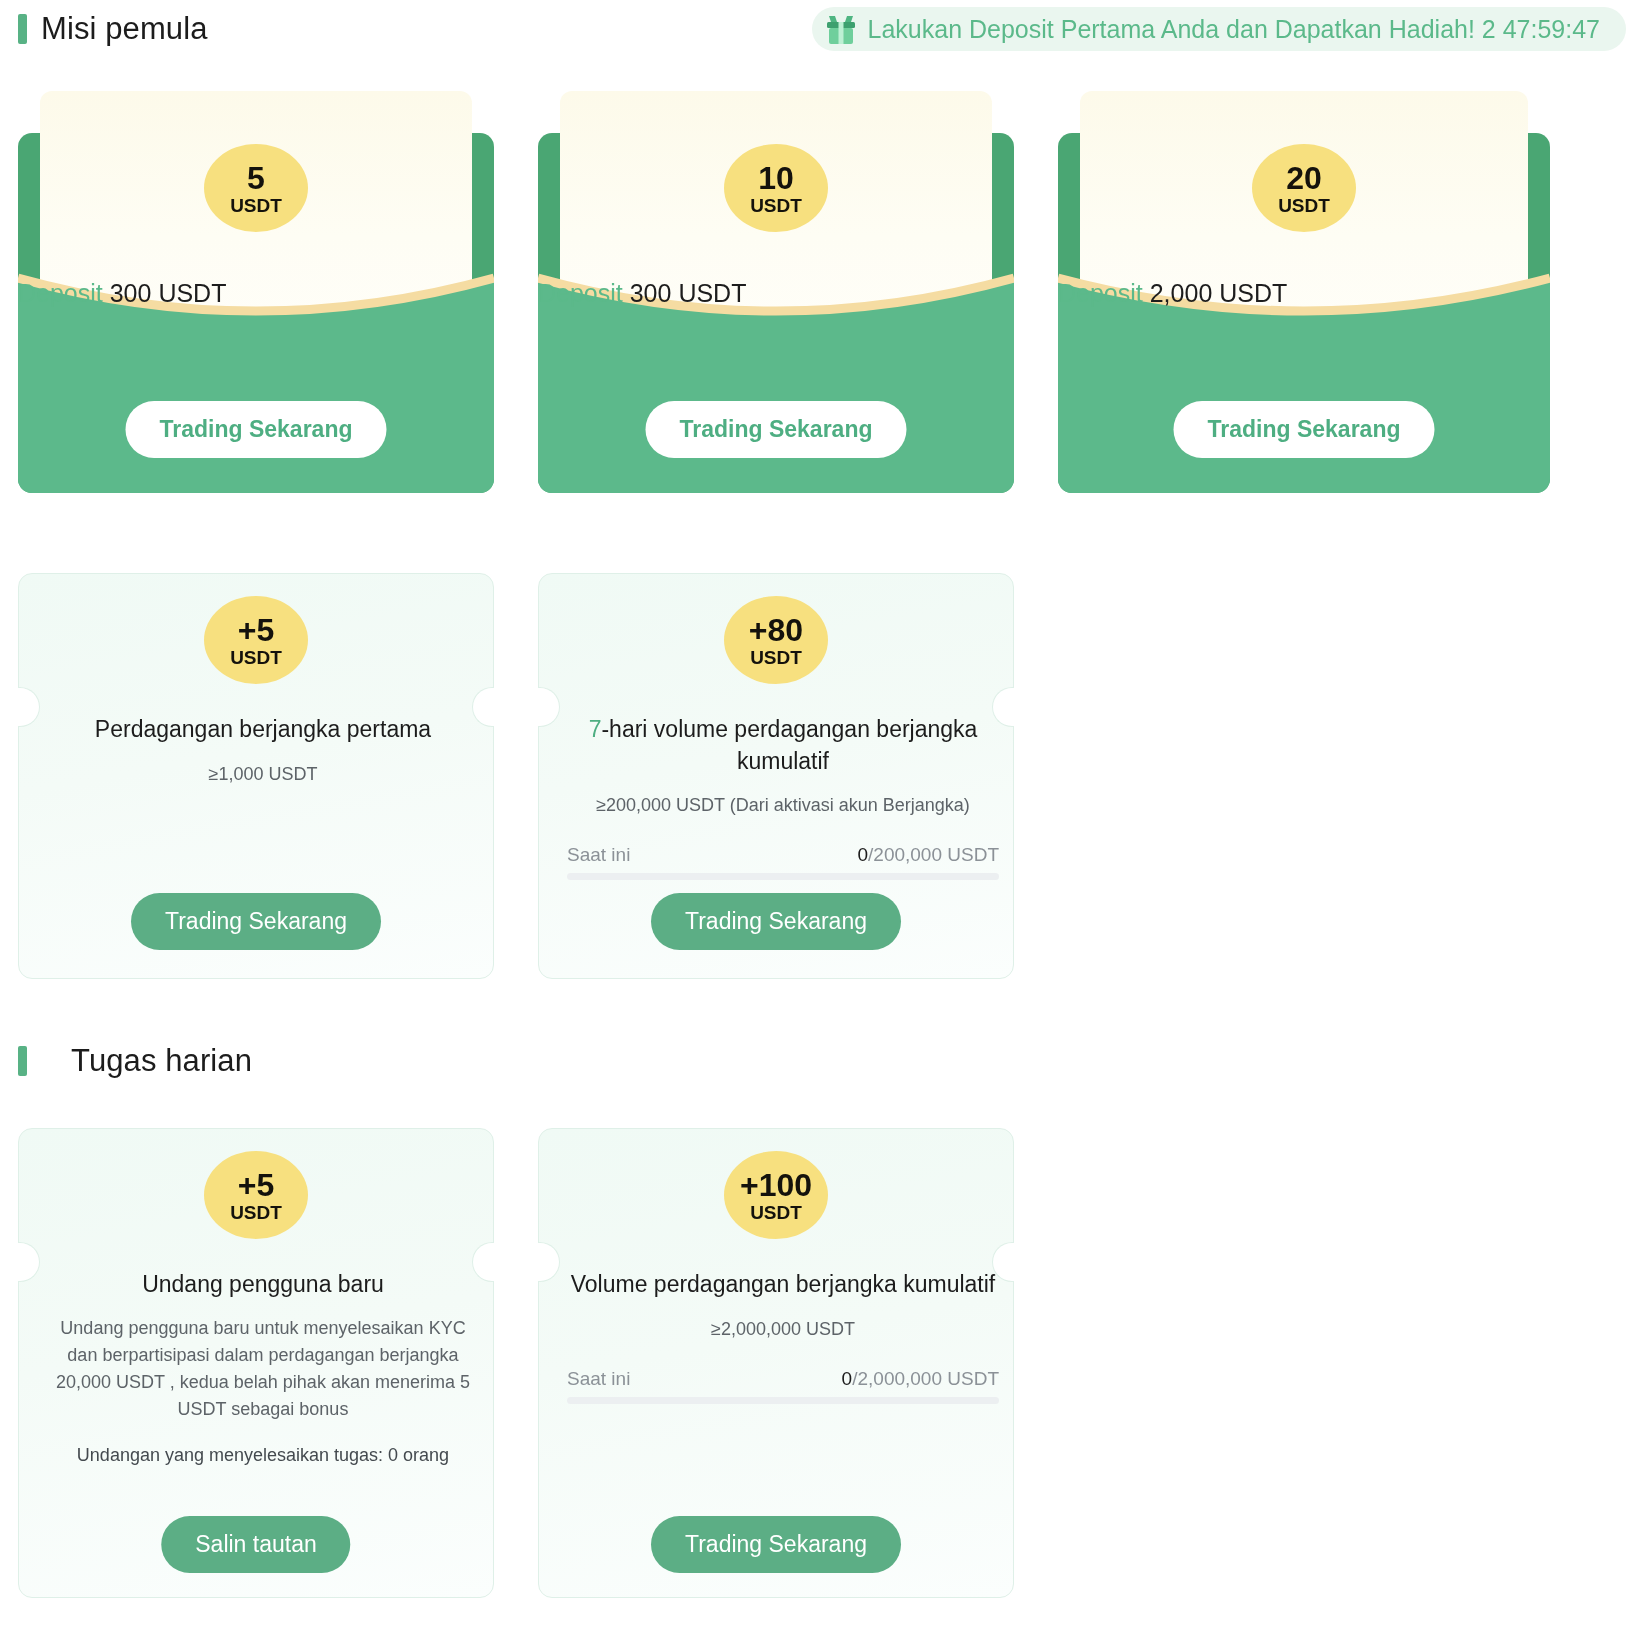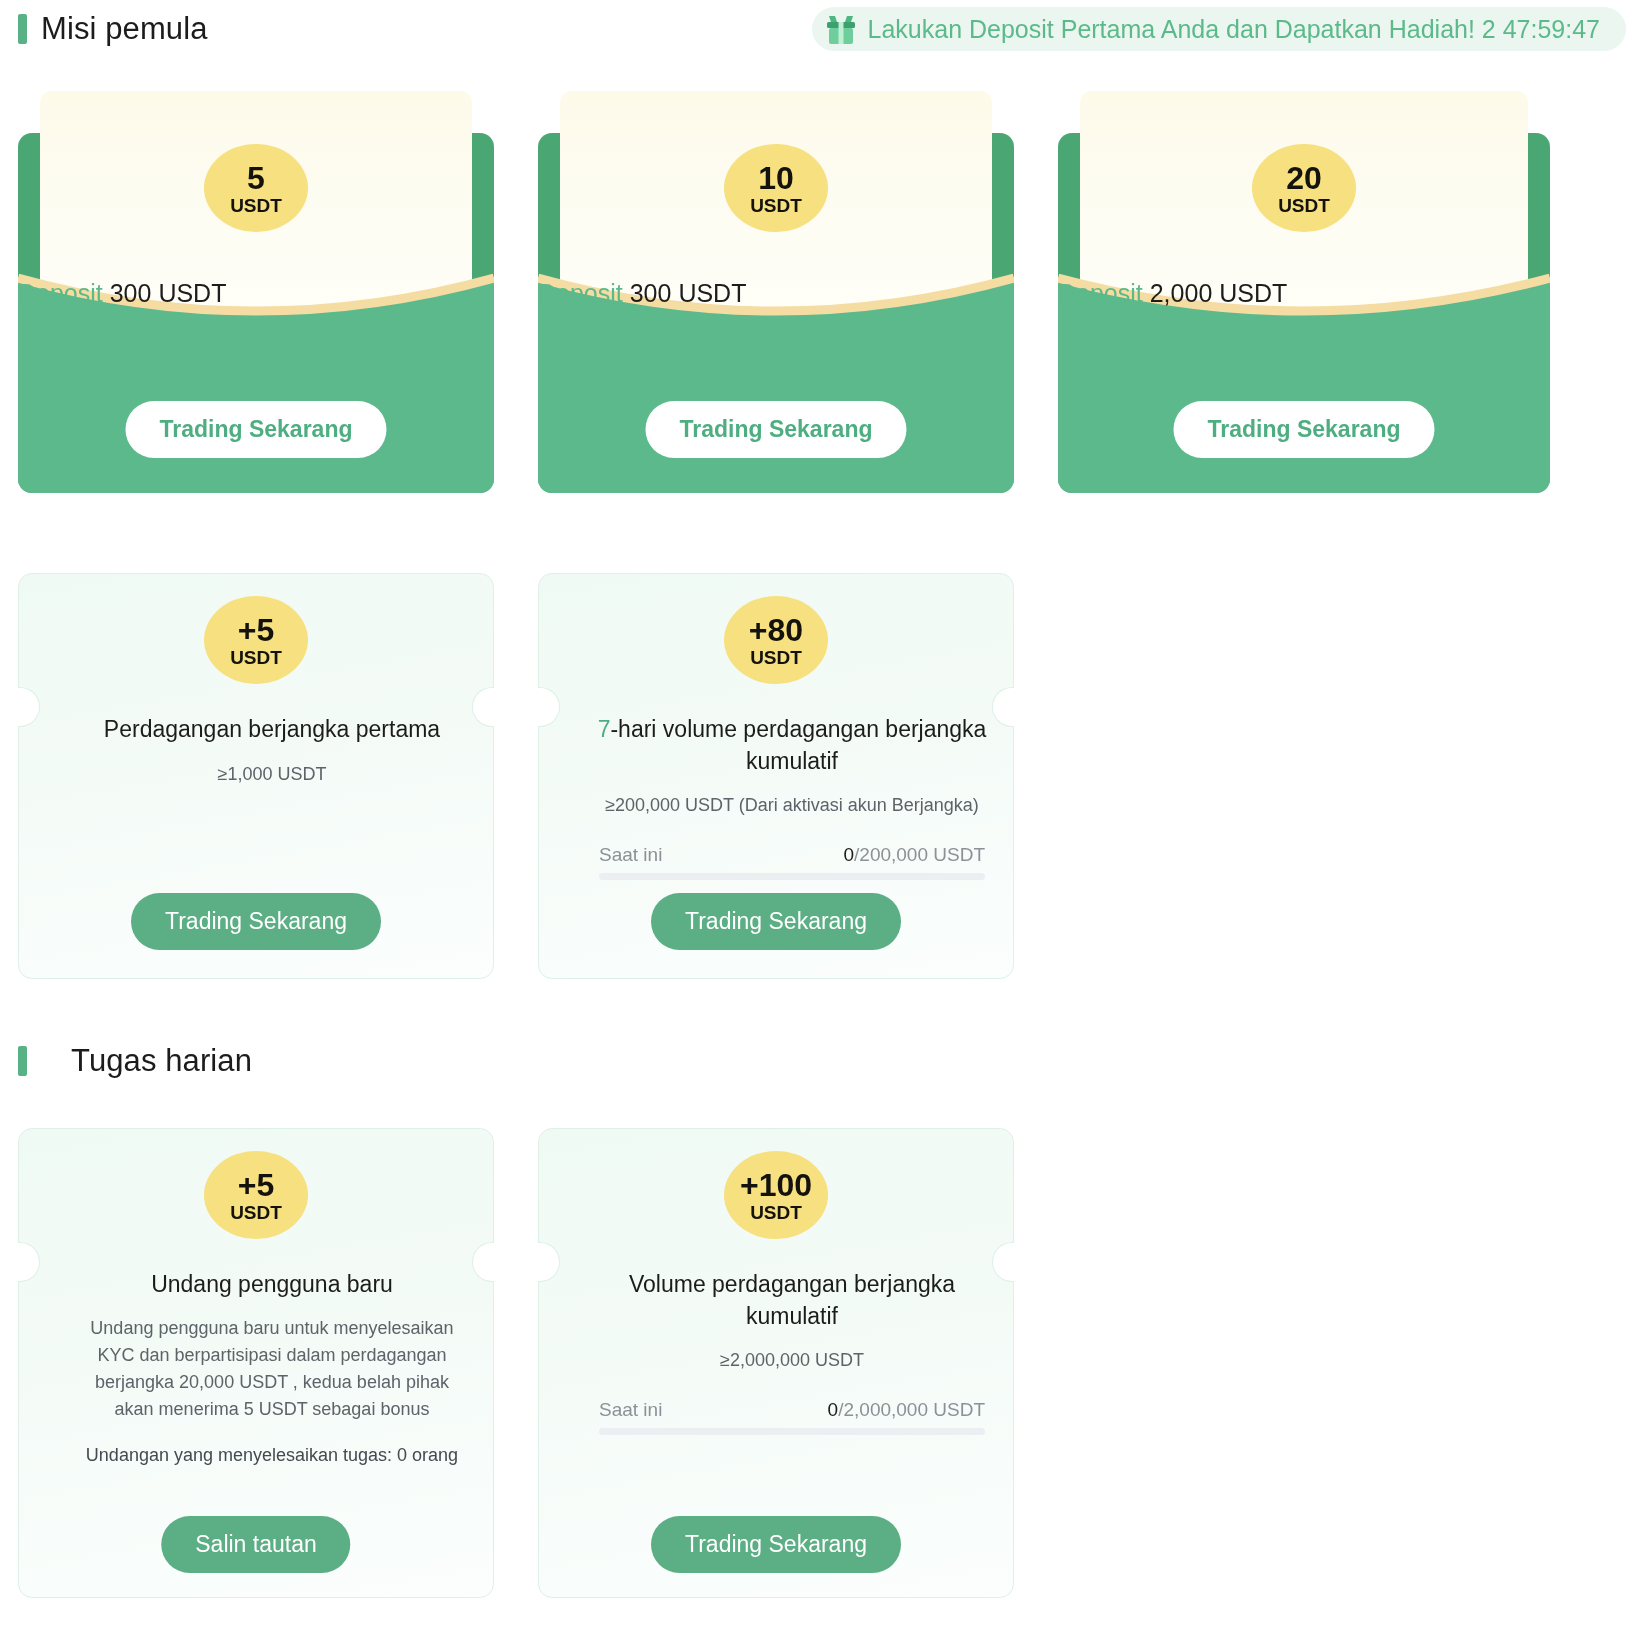--- a/index.html
+++ b/index.html
@@ -239,24 +239,23 @@
   }
   .t-badge .cur {
     font-size: 19px;
     font-weight: bold;
     color: #14120c;
     line-height: 1;
   }
 
   .t-body {
     position: absolute;
-    left: 26px; right: 26px;
+    left: 26px; right: 12px;
     top: 140px;
     text-align: center;
-    margin-left: 32px;
   }
   .t-title {
     font-size: 23px;
     color: #1c1c1c;
     line-height: 1.38;
   }
   .t-title .hl { color: #4eae82; }
   .t-sub {
     margin-top: 18px;
     font-size: 18px;

